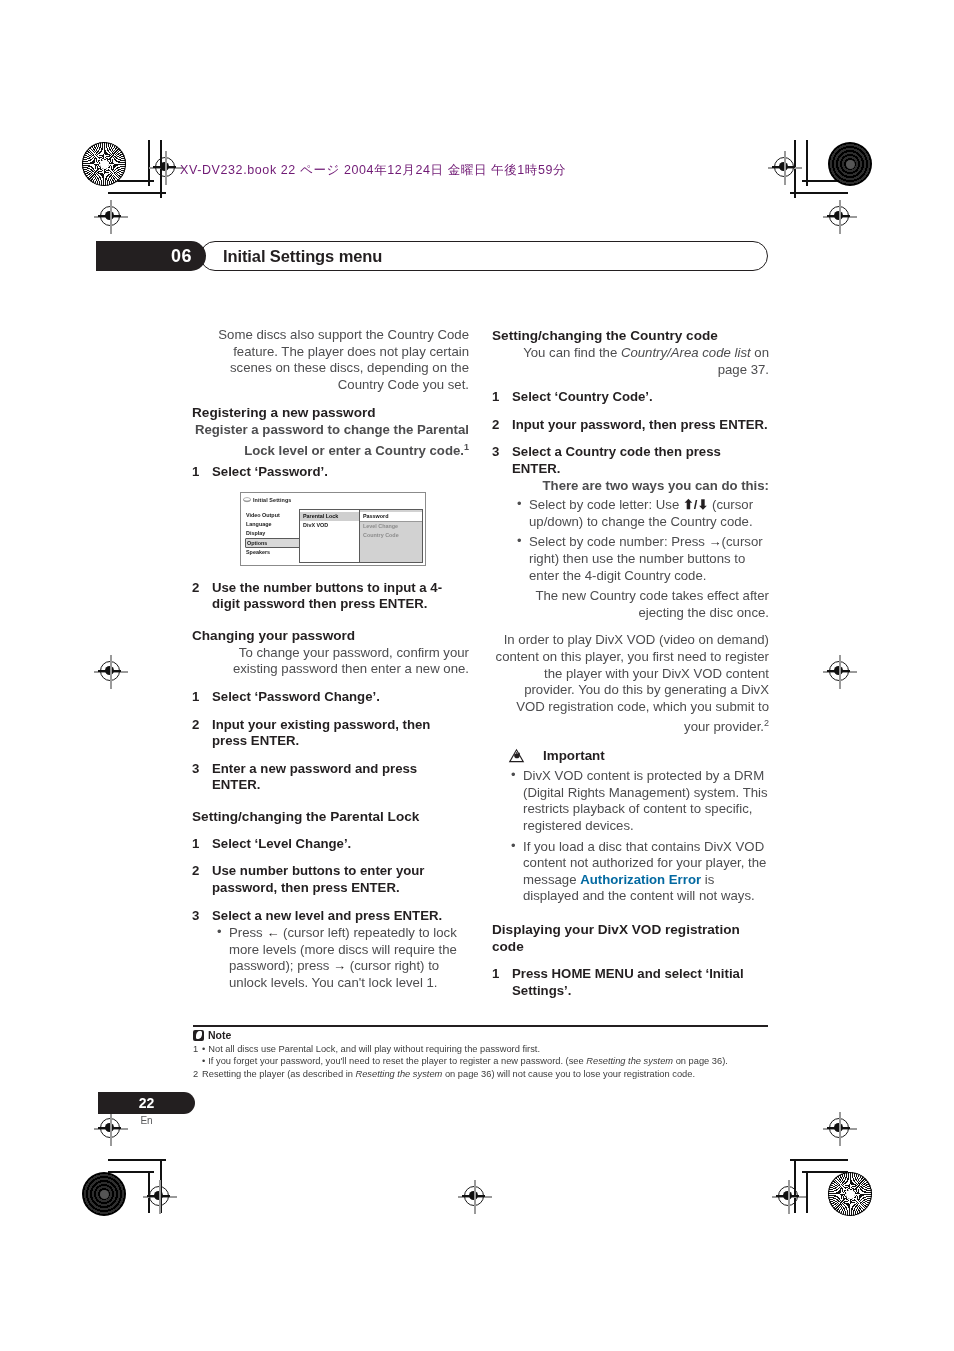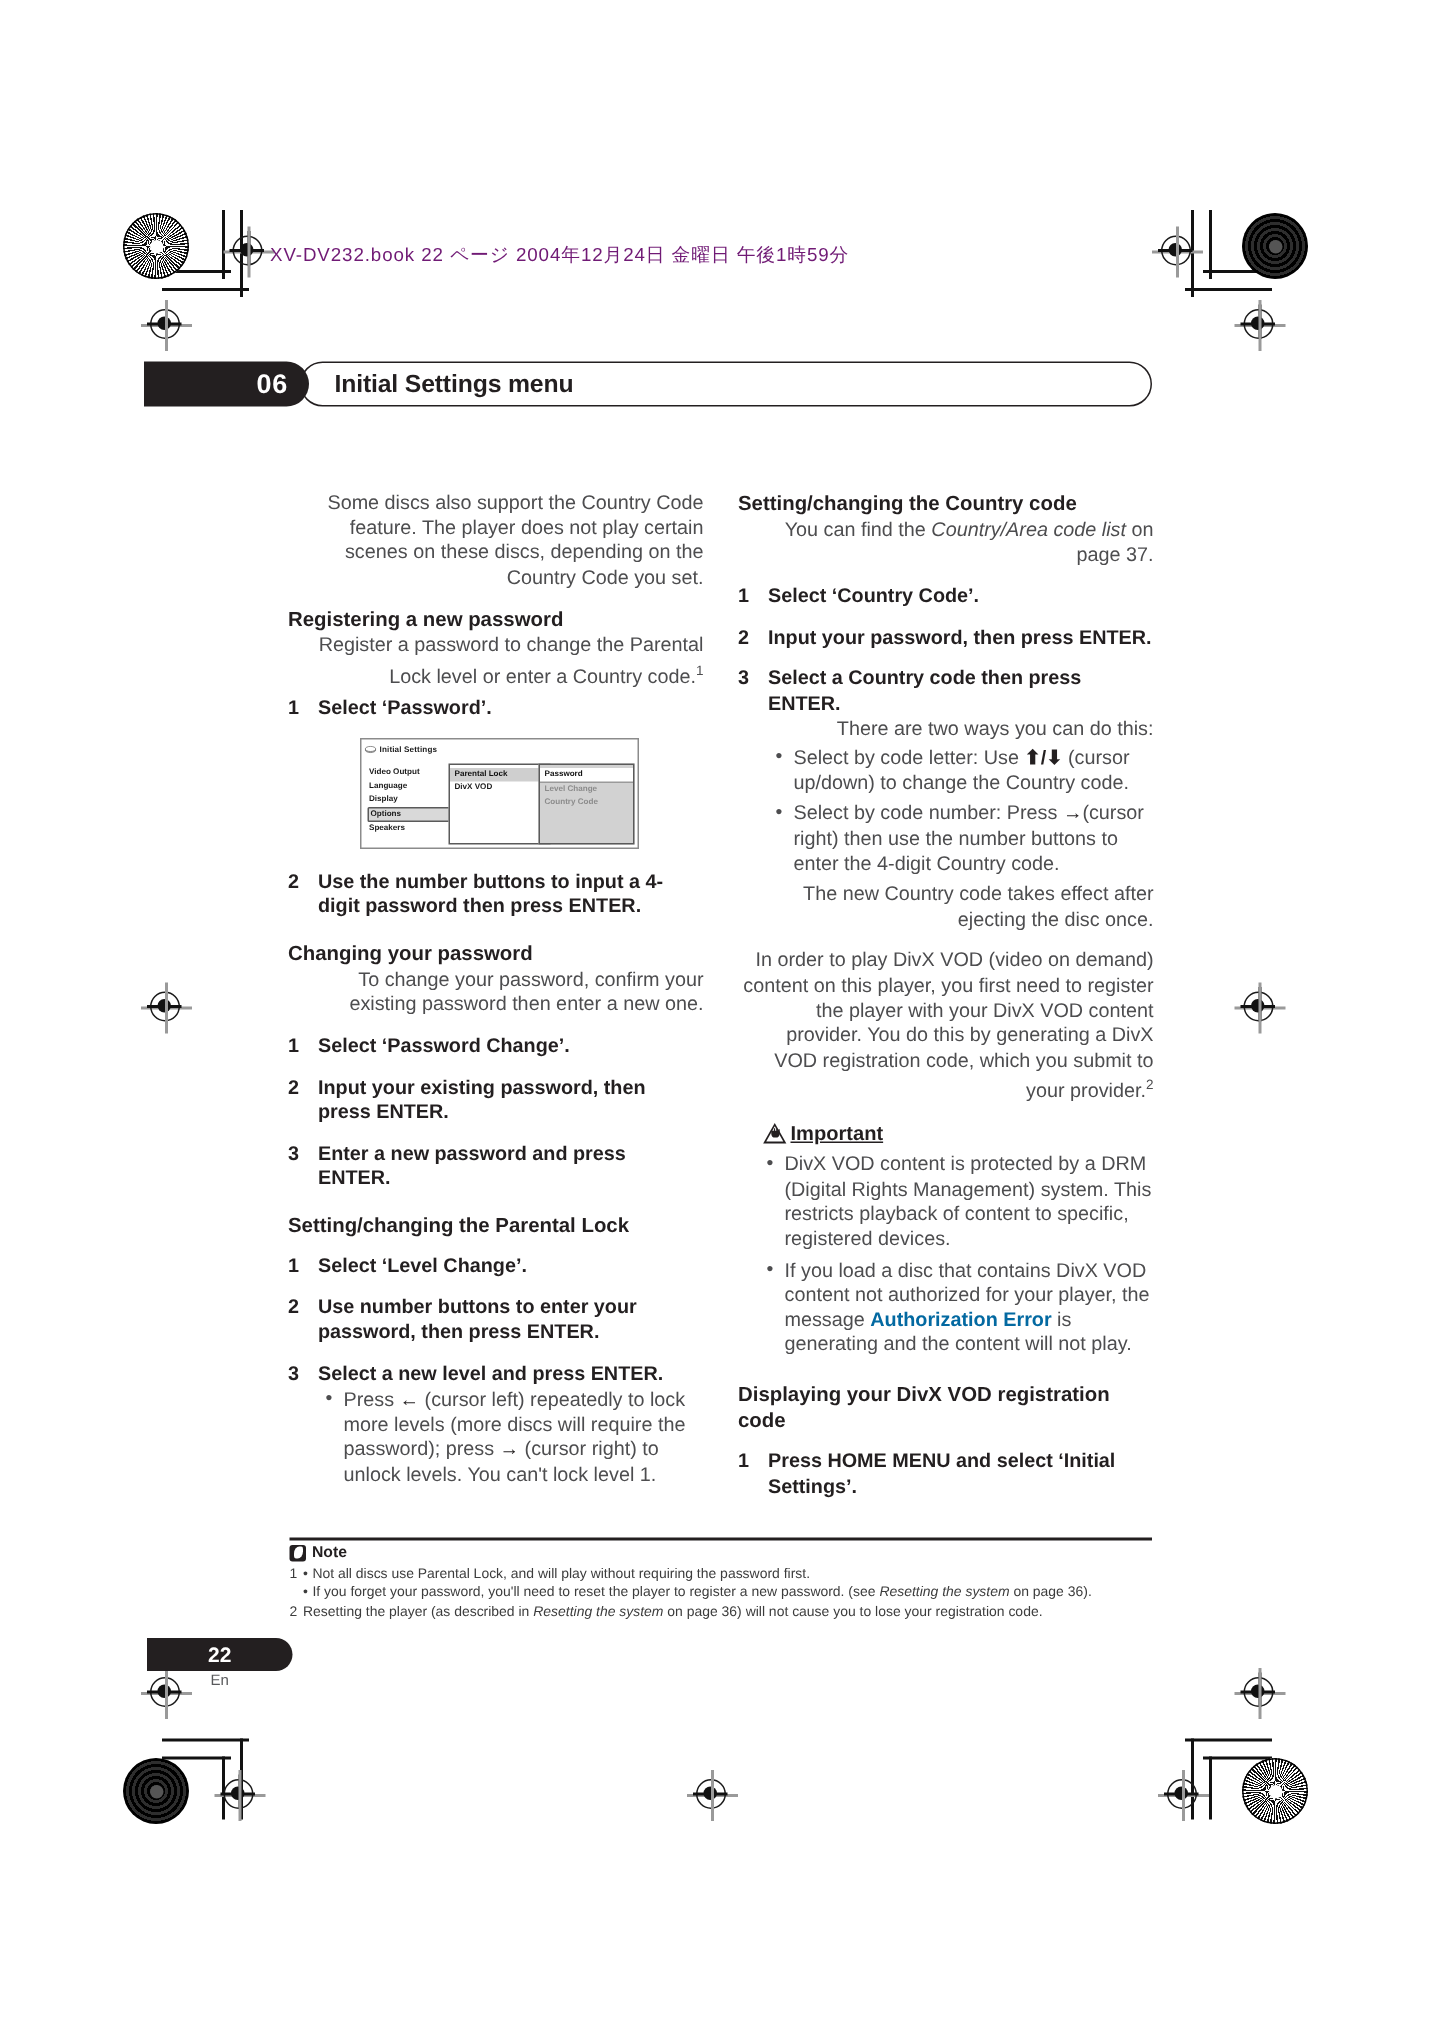--- a/index.html
+++ b/index.html
@@ -161,21 +161,21 @@
     margin: 0;
     font-size: 13.2px;
     line-height: 16.6px;
     color: #4d4d4f;
   }
   .body-text {
     margin-bottom: 11px;
     color: #4d4d4f;
     text-align: right;
   }
-  .body-text.tight { margin-bottom: 4px; }
+  .body-text.tight { margin-bottom: 4px; font-weight: bold; }
 
   h3.sec {
     margin: 0 0 1px 0;
     font-size: 13.6px;
     font-weight: bold;
     color: #231f20;
     line-height: 17px;
   }
   h3.sec.gap { margin-top: 14px; }
 
@@ -307,23 +307,22 @@
   }
   .osd-opt.dim { color: #8c8c8c; }
   .osd-panel-1 .list { margin-top: 2px; }
   .osd-panel-2 .list { margin-top: 2px; }
 
   
   .important-block { margin: 12px 0 0 16px; }
   .important-head {
     display: flex;
     align-items: center;
-    gap: 2px;
+    gap: 18px;
     margin-bottom: 5px;
-    text-decoration: underline;
   }
   .important-head .label {
     font-size: 13.4px;
     font-weight: bold;
     color: #231f20;
   }
   .tri-icon { width: 17px; height: 15px; display: block; }
 
   
   .note-rule {
@@ -609,21 +608,21 @@
     <div class="important-head">
       <svg class="tri-icon" viewBox="0 0 20 18">
         <path d="M10 0.8 L19.3 17.2 L0.7 17.2 Z" fill="#231f20"></path>
         <path d="M10 3.4 L16.8 15.6 L3.2 15.6 Z" fill="#ffffff"></path>
         <path d="M8.2 7.0 h1.1 v-2.1 h1.0 v2.1 h0.9 v-1.7 h1.0 v1.7 h0.8 v-1.3 h0.95 v3.4 c0 1.5 -0.8 2.6 -1.9 3.3 h-3.0 c-1.1 -0.7 -1.85 -1.8 -1.85 -3.3 v-1.4 c0 -0.7 0.55 -1.0 1.0 -0.7 z" fill="#231f20"></path>
       </svg>
       <span class="label">Important</span>
     </div>
     <ul class="bullets">
       <li style="margin-bottom:4px;">DivX VOD content is protected by a DRM (Digital Rights Management) system. This restricts playback of content to specific, registered devices.</li>
-      <li><span>If you load a disc that contains DivX VOD content not authorized for your player, the message </span><b>Authorization Error</b><span> is generating and the content will not play.</span></li>
+      <li><span>If you load a disc that contains DivX VOD content not authorized for your player, the message </span><b>Authorization Error</b><span> is displayed and the content will not ways.</span></li>
     </ul>
   </div>
 
   <h3 class="sec gap" style="margin-bottom:11px; margin-top:16px;">Displaying your DivX VOD registration code</h3>
 
   <div class="step">
     <span class="n">1</span>
     <span class="t">Press HOME MENU and select ‘Initial Settings’.</span>
   </div>
 </div>

